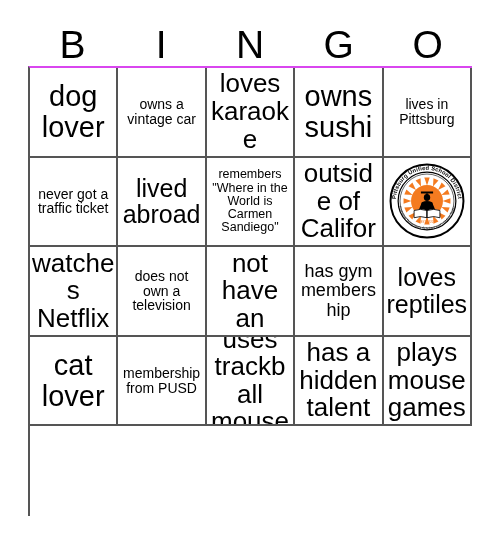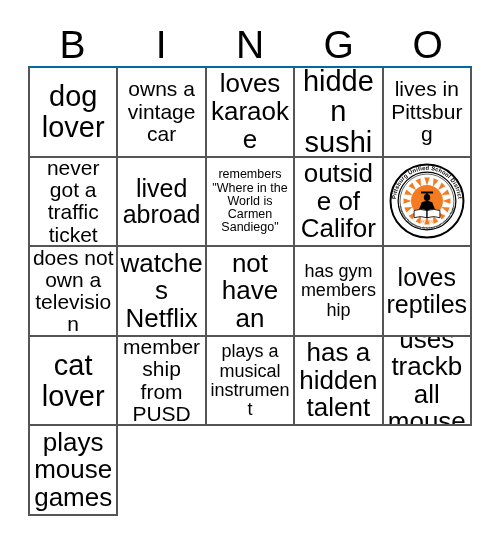--- a/index.html
+++ b/index.html
@@ -47,21 +47,21 @@
   
   #grid {
     position: absolute;
     left: 28px;
     top: 66px;
     width: 444px;
     height: 450px;
     display: grid;
     grid-template-columns: repeat(5, 1fr);
     grid-template-rows: repeat(5, 1fr);
-    border-top: 2px solid #0369a1;
+    border-top: 2px solid #d946ef;
     border-left: 2px solid #555555;
     box-sizing: border-box;
   }
   .cell {
     border-right: 2px solid #555555;
     border-bottom: 2px solid #555555;
     box-sizing: border-box;
     display: flex;
     align-items: center;
     justify-content: center;
@@ -73,21 +73,21 @@
   .cell-text {
     display: block;
     width: 100%;
     line-height: 1.06;
     word-wrap: break-word;
   }
   
   .fs-xxl .cell-text { font-size: 29px; }
   .fs-xl  .cell-text { font-size: 25px; }
   .fs-l   .cell-text { font-size: 26px; }
-  .fs-m   .cell-text { font-size: 21px; }
+  .fs-m   .cell-text { font-size: 14px; }
   .fs-s   .cell-text { font-size: 18px; }
   .fs-xs  .cell-text { font-size: 12.5px; }
 
   
   .cell.free {
     padding: 0;
   }
   #free-logo {
     width: 76px;
     height: 76px;
@@ -111,21 +111,21 @@
       <div class="cell fs-xxl">
         <span class="cell-text">dog lover</span>
       </div>
       <div class="cell fs-m">
         <span class="cell-text">owns a vintage car</span>
       </div>
       <div class="cell fs-l">
         <span class="cell-text">loves karaoke</span>
       </div>
       <div class="cell fs-xxl">
-        <span class="cell-text">hidden sushi</span>
+        <span class="cell-text">owns sushi</span>
       </div>
       <div class="cell fs-m">
         <span class="cell-text">lives in Pittsburg</span>
       </div>
       <div class="cell fs-m">
         <span class="cell-text">never got a traffic ticket</span>
       </div>
       <div class="cell fs-xl">
         <span class="cell-text">lived abroad</span>
       </div>
@@ -172,48 +172,45 @@
               <path d="M 43.2,52 L 39.5,61 L 41.8,62 L 45,54 Z"></path>
               <path d="M 56.8,52 L 60.5,61 L 58.2,62 L 55,54 Z"></path>
             </g>
             <path d="M 50,62.5 Q 41,59.5 33,62.5 L 33,72 Q 41,69 50,72 Z" fill="#FFFFFF" stroke="#000000" stroke-width="1.1"></path>
             <path d="M 50,62.5 Q 59,59.5 67,62.5 L 67,72 Q 59,69 50,72 Z" fill="#FFFFFF" stroke="#000000" stroke-width="1.1"></path>
             <line x1="50" y1="62.5" x2="50" y2="72" stroke="#000000" stroke-width="1"></line>
             <text x="50" y="79.5" text-anchor="middle" font-family="Liberation Sans, sans-serif" font-size="3.6" fill="#F47B20">EST. 1920</text>
           </svg>
         </span>
       </div>
+      <div class="cell fs-l">
+        <span class="cell-text">watches Netflix</span>
+      </div>
       <div class="cell fs-m">
         <span class="cell-text">does not own a television</span>
-      </div>
-      <div class="cell fs-l">
-        <span class="cell-text">watches Netflix</span>
       </div>
       <div class="cell fs-l">
         <span class="cell-text">does not have an iPhone</span>
       </div>
       <div class="cell fs-s">
         <span class="cell-text">has gym membership</span>
       </div>
       <div class="cell fs-xl">
         <span class="cell-text">loves reptiles</span>
       </div>
       <div class="cell fs-xxl">
         <span class="cell-text">cat lover</span>
       </div>
       <div class="cell fs-m">
         <span class="cell-text">membership from PUSD</span>
       </div>
-      <div class="cell fs-s">
-        <span class="cell-text">plays a musical instrument</span>
+      <div class="cell fs-l">
+        <span class="cell-text">uses trackball mouse</span>
       </div>
       <div class="cell fs-l">
         <span class="cell-text">has a hidden talent</span>
       </div>
       <div class="cell fs-l">
-        <span class="cell-text">uses trackball mouse</span>
-      </div>
-      <div class="cell fs-l">
         <span class="cell-text">plays mouse games</span>
       </div>
     </div>
 
 </div>
 
 </body></html>

